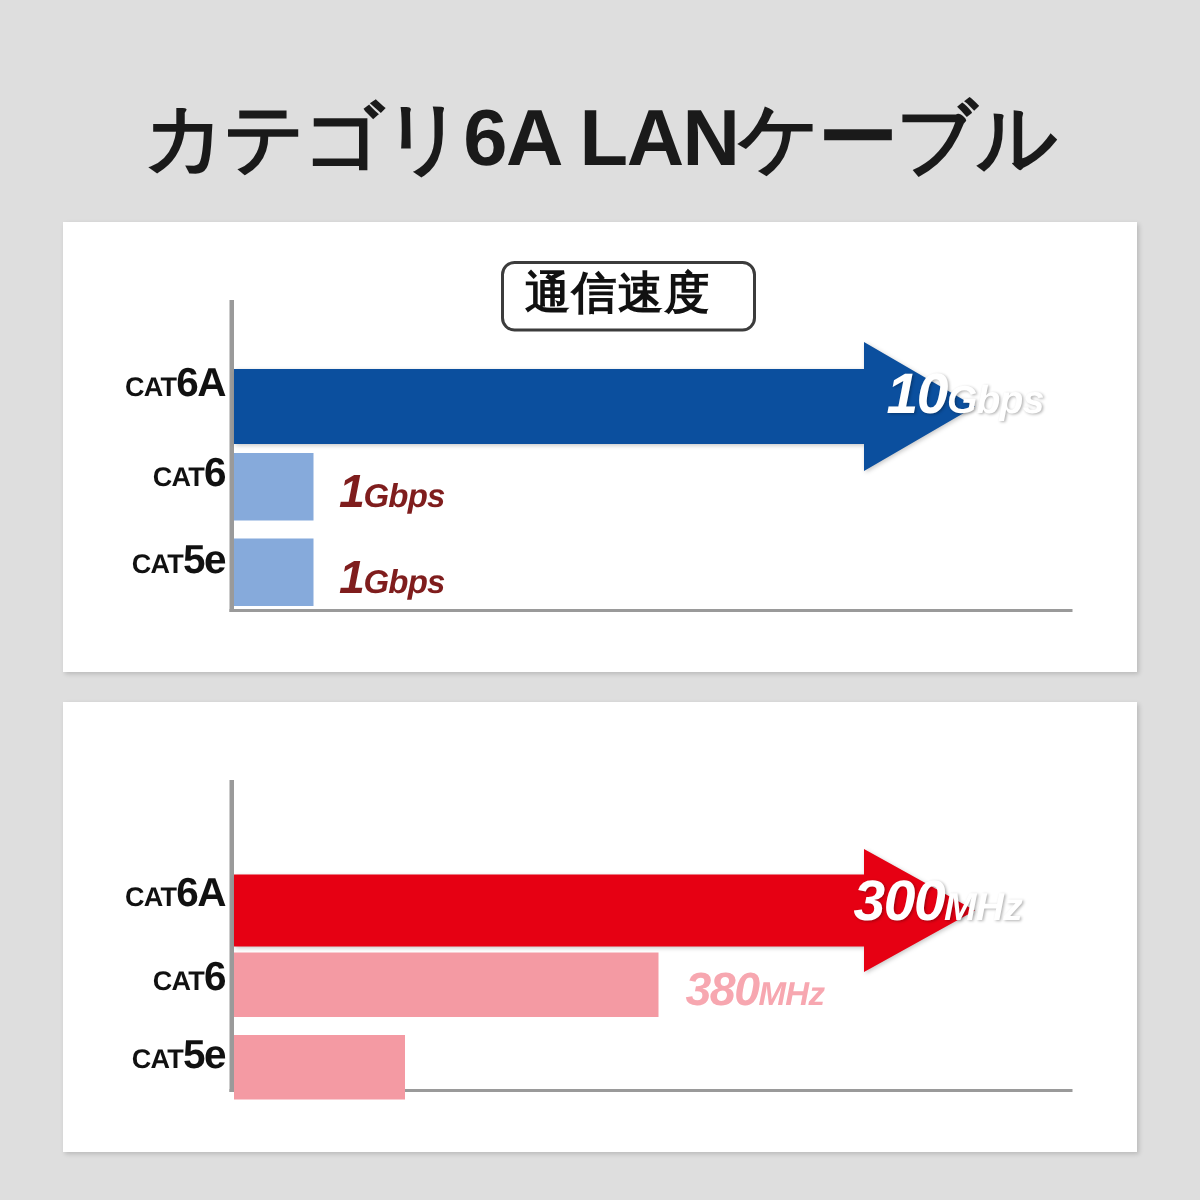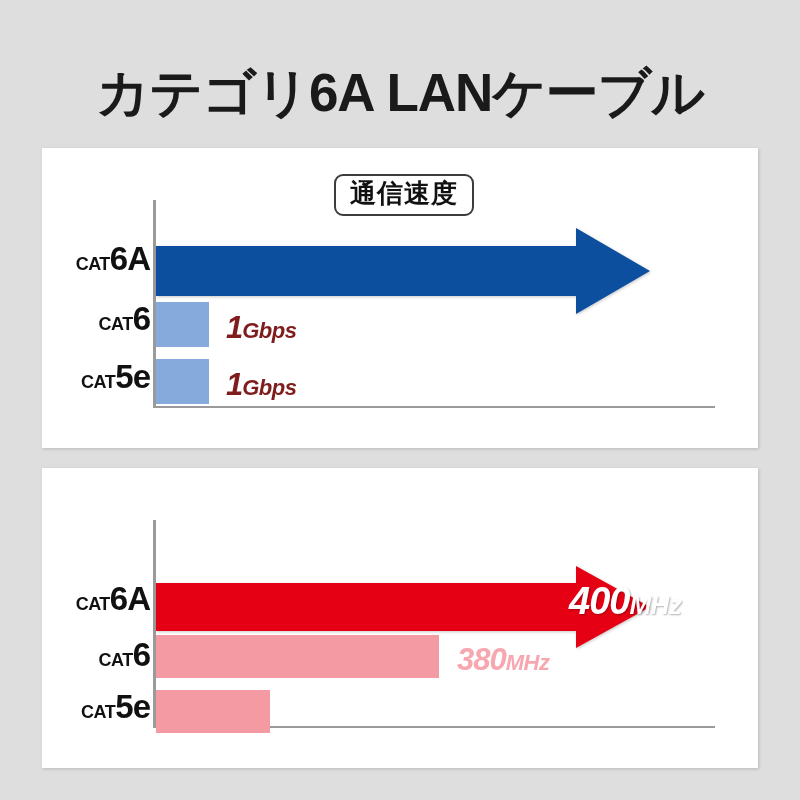--- a/index.html
+++ b/index.html
@@ -41,22 +41,22 @@
   }
   #panel-speed { top: 148px; height: 300px; }
   #panel-band  { top: 468px; height: 300px; }
 
   
   .chart-title-box {
     position: absolute;
     border: 2.5px solid #3c3c3c;
     border-radius: 9px;
     background: #ffffff;
-    padding: 3px 14px 5px 14px;
-    font-size: 26px;
+    padding: 3px 28px 5px 14px;
+    font-size: 30px;
     font-weight: bold;
     color: #111;
     letter-spacing: 1px;
     line-height: 1.15;
     white-space: nowrap;
     z-index: 6;
   }
   #title-box-speed { left: 292px; top: 26px; }
   #title-box-band  { left: 292px; top: 26px; }
 
@@ -88,21 +88,21 @@
     position: absolute;
     right: 0;
     width: 100px;
     text-align: right;
     color: #111;
     white-space: nowrap;
     font-weight: bold;
     line-height: 1;
   }
   .cat-label .cat-small { font-size: 18px; letter-spacing: -0.5px; }
-  .cat-label .cat-big   { font-size: 33px; letter-spacing: -1px; }
+  .cat-label .cat-big   { font-size: 27px; letter-spacing: -1px; }
 
   .labels-col {
     position: absolute;
     left: 0;
     top: 0;
     width: 108px;
     height: 300px;
   }
 
   
@@ -193,20 +193,23 @@
       <div class="cat-label" style="top:212px;">
         <span class="cat-small">CAT</span><span class="cat-big">5e</span>
       </div>
     </div>
 
     <div class="arrow-wrap" style="top:80px;">
       <svg width="494" height="86" viewBox="0 0 494 86">
         <path d="M0 18 L420 18 L420 0 L494 43 L420 86 L420 68 L0 68 Z" fill="#0b4f9e"></path>
       </svg>
     </div>
+    <div class="arrow-value" style="left:549px; top:96px;">
+      <span class="v-num">10</span><span class="v-unit">Gbps</span>
+    </div>
 
     <div class="bar bar-sm-blue" style="top:154px; width:53px; height:45px;"></div>
     <div class="bar-value val-blue" style="left:184px; top:164px;">
       <span class="v-num">1</span><span class="v-unit">Gbps</span>
     </div>
 
     <div class="bar bar-sm-blue" style="top:211px; width:53px; height:45px;"></div>
     <div class="bar-value val-blue" style="left:184px; top:221px;">
       <span class="v-num">1</span><span class="v-unit">Gbps</span>
     </div>
@@ -235,21 +238,21 @@
         <span class="cat-small">CAT</span><span class="cat-big">5e</span>
       </div>
     </div>
 
     <div class="arrow-wrap" style="top:98px;">
       <svg width="494" height="82" viewBox="0 0 494 82">
         <path d="M0 17 L420 17 L420 0 L494 41 L420 82 L420 65 L0 65 Z" fill="#e60013"></path>
       </svg>
     </div>
     <div class="arrow-value" style="left:527px; top:114px;">
-      <span class="v-num">400</span><span class="v-unit">MHz</span>
+      <span class="v-num">300</span><span class="v-unit">MHz</span>
     </div>
 
     <div class="bar bar-sm-pink" style="top:167px; width:283px; height:43px;"></div>
     <div class="bar-value val-pink" style="left:415px; top:176px;">
       <span class="v-num">380</span><span class="v-unit">MHz</span>
     </div>
 
     <div class="bar bar-sm-pink" style="top:222px; width:114px; height:43px;"></div>
 
   </div>

